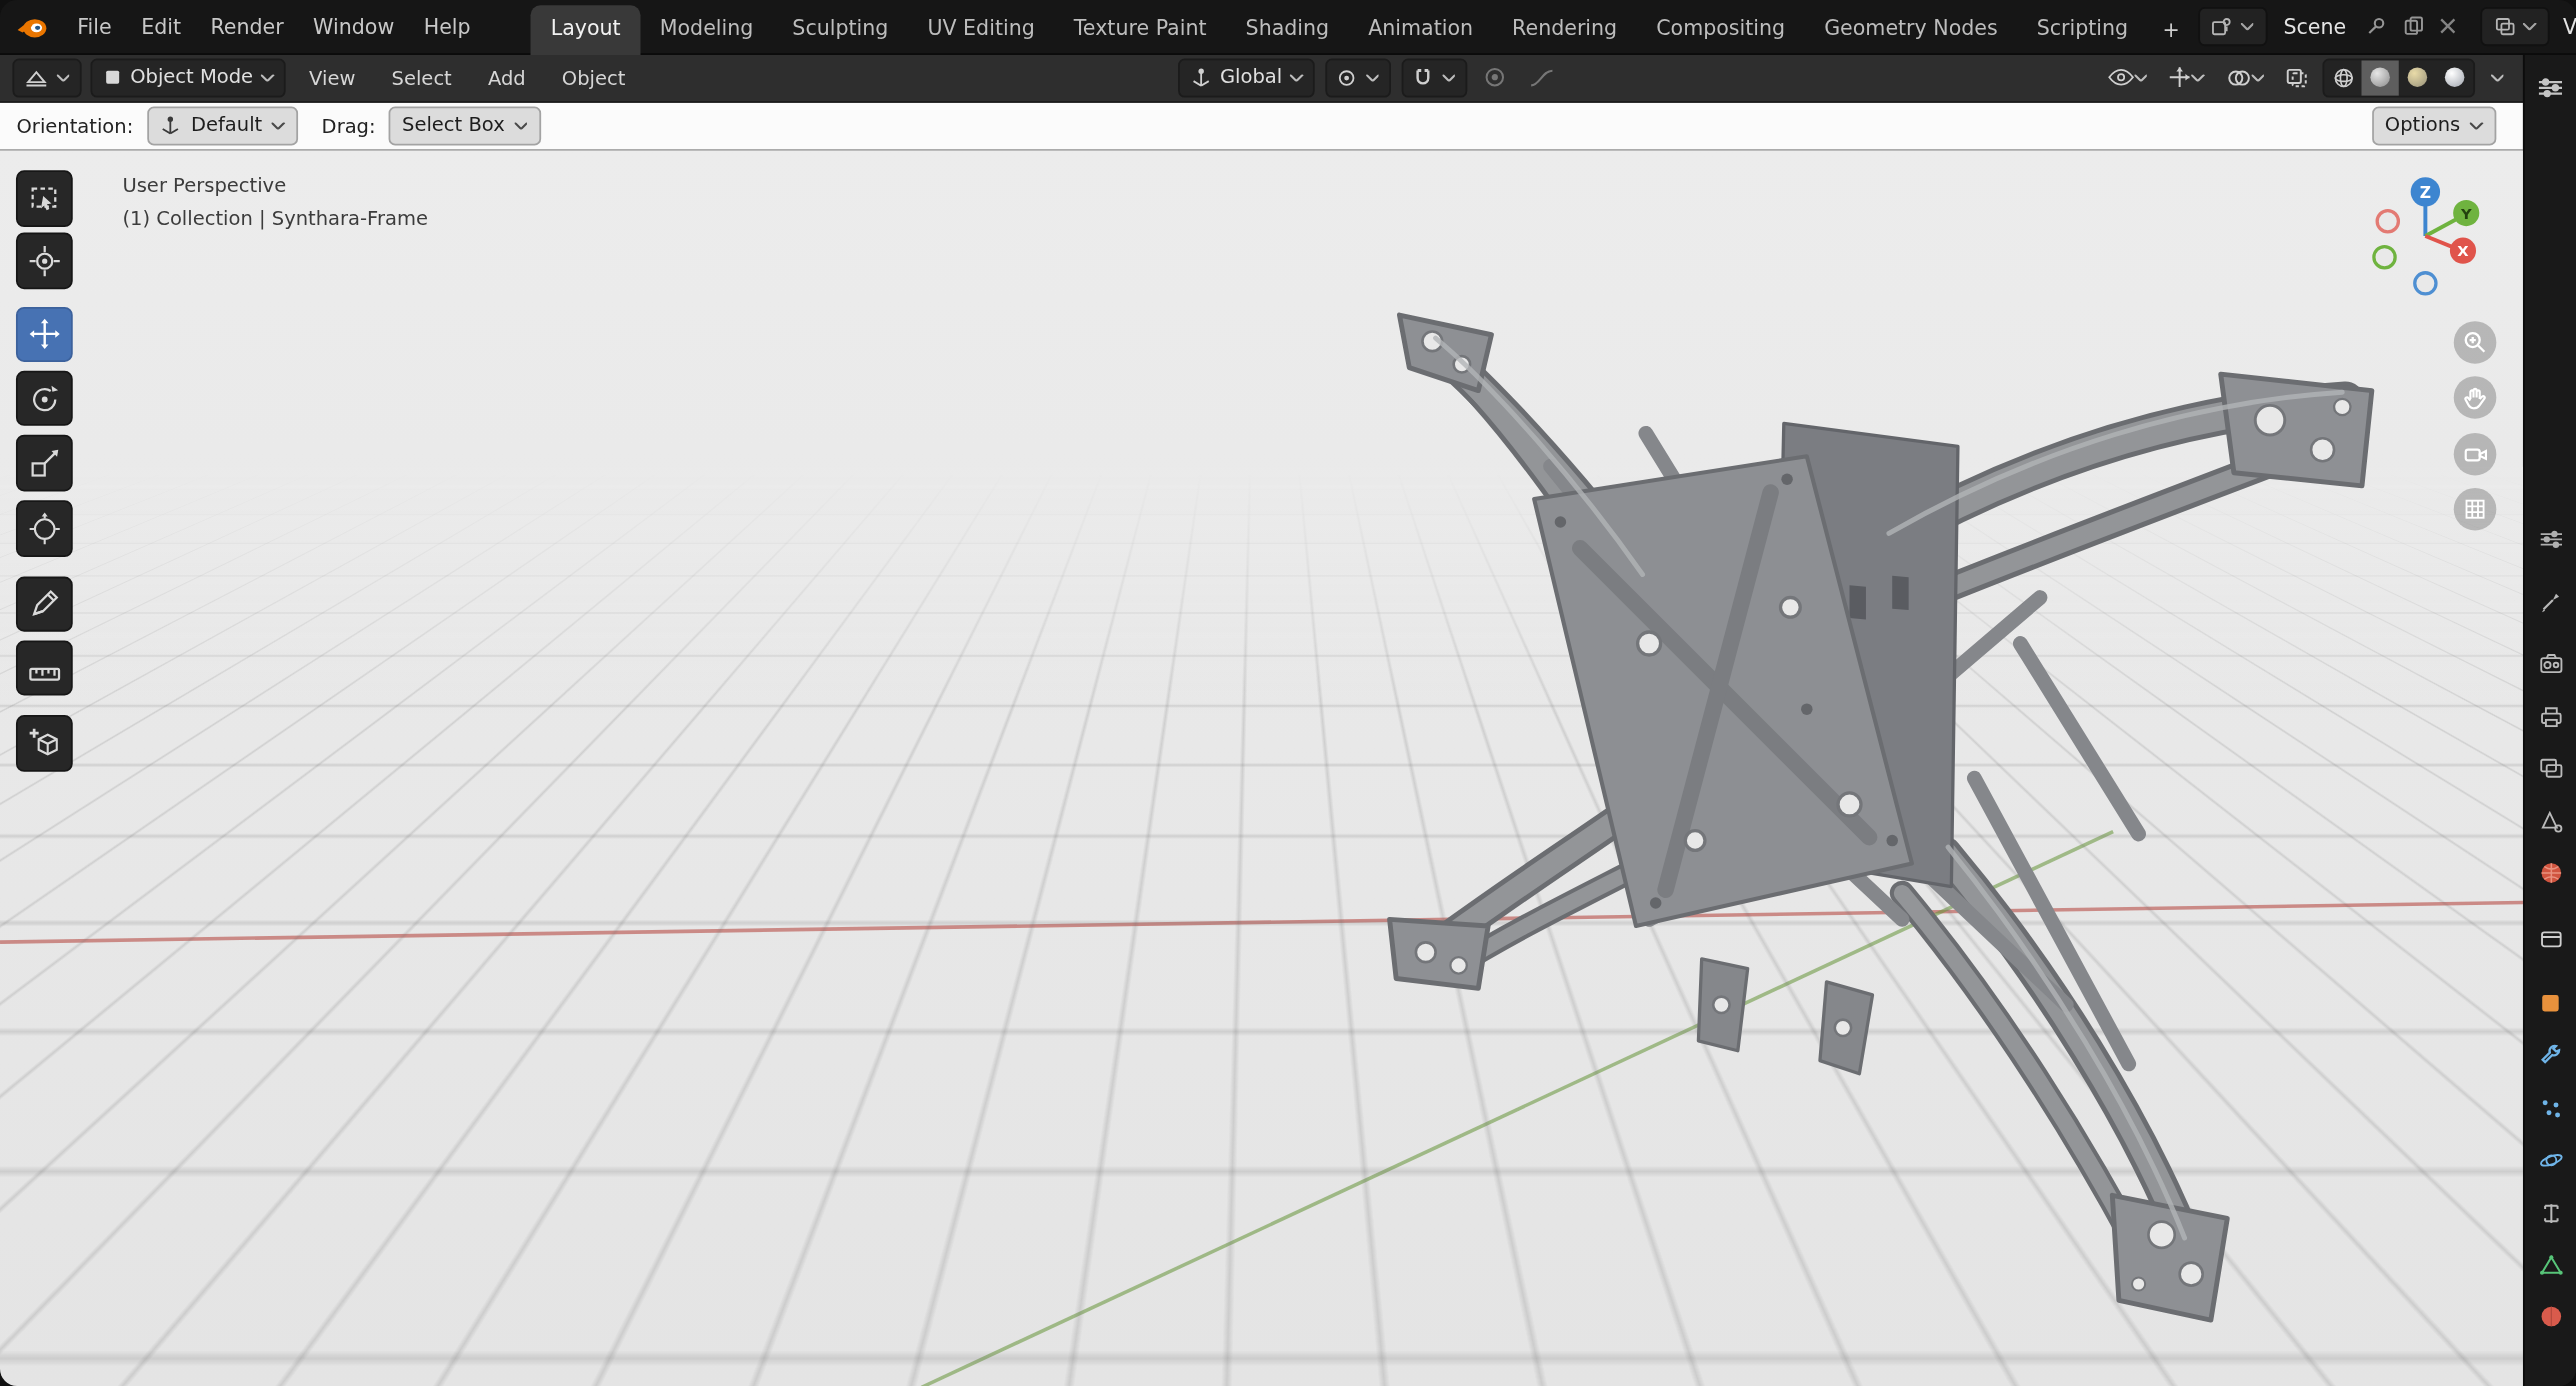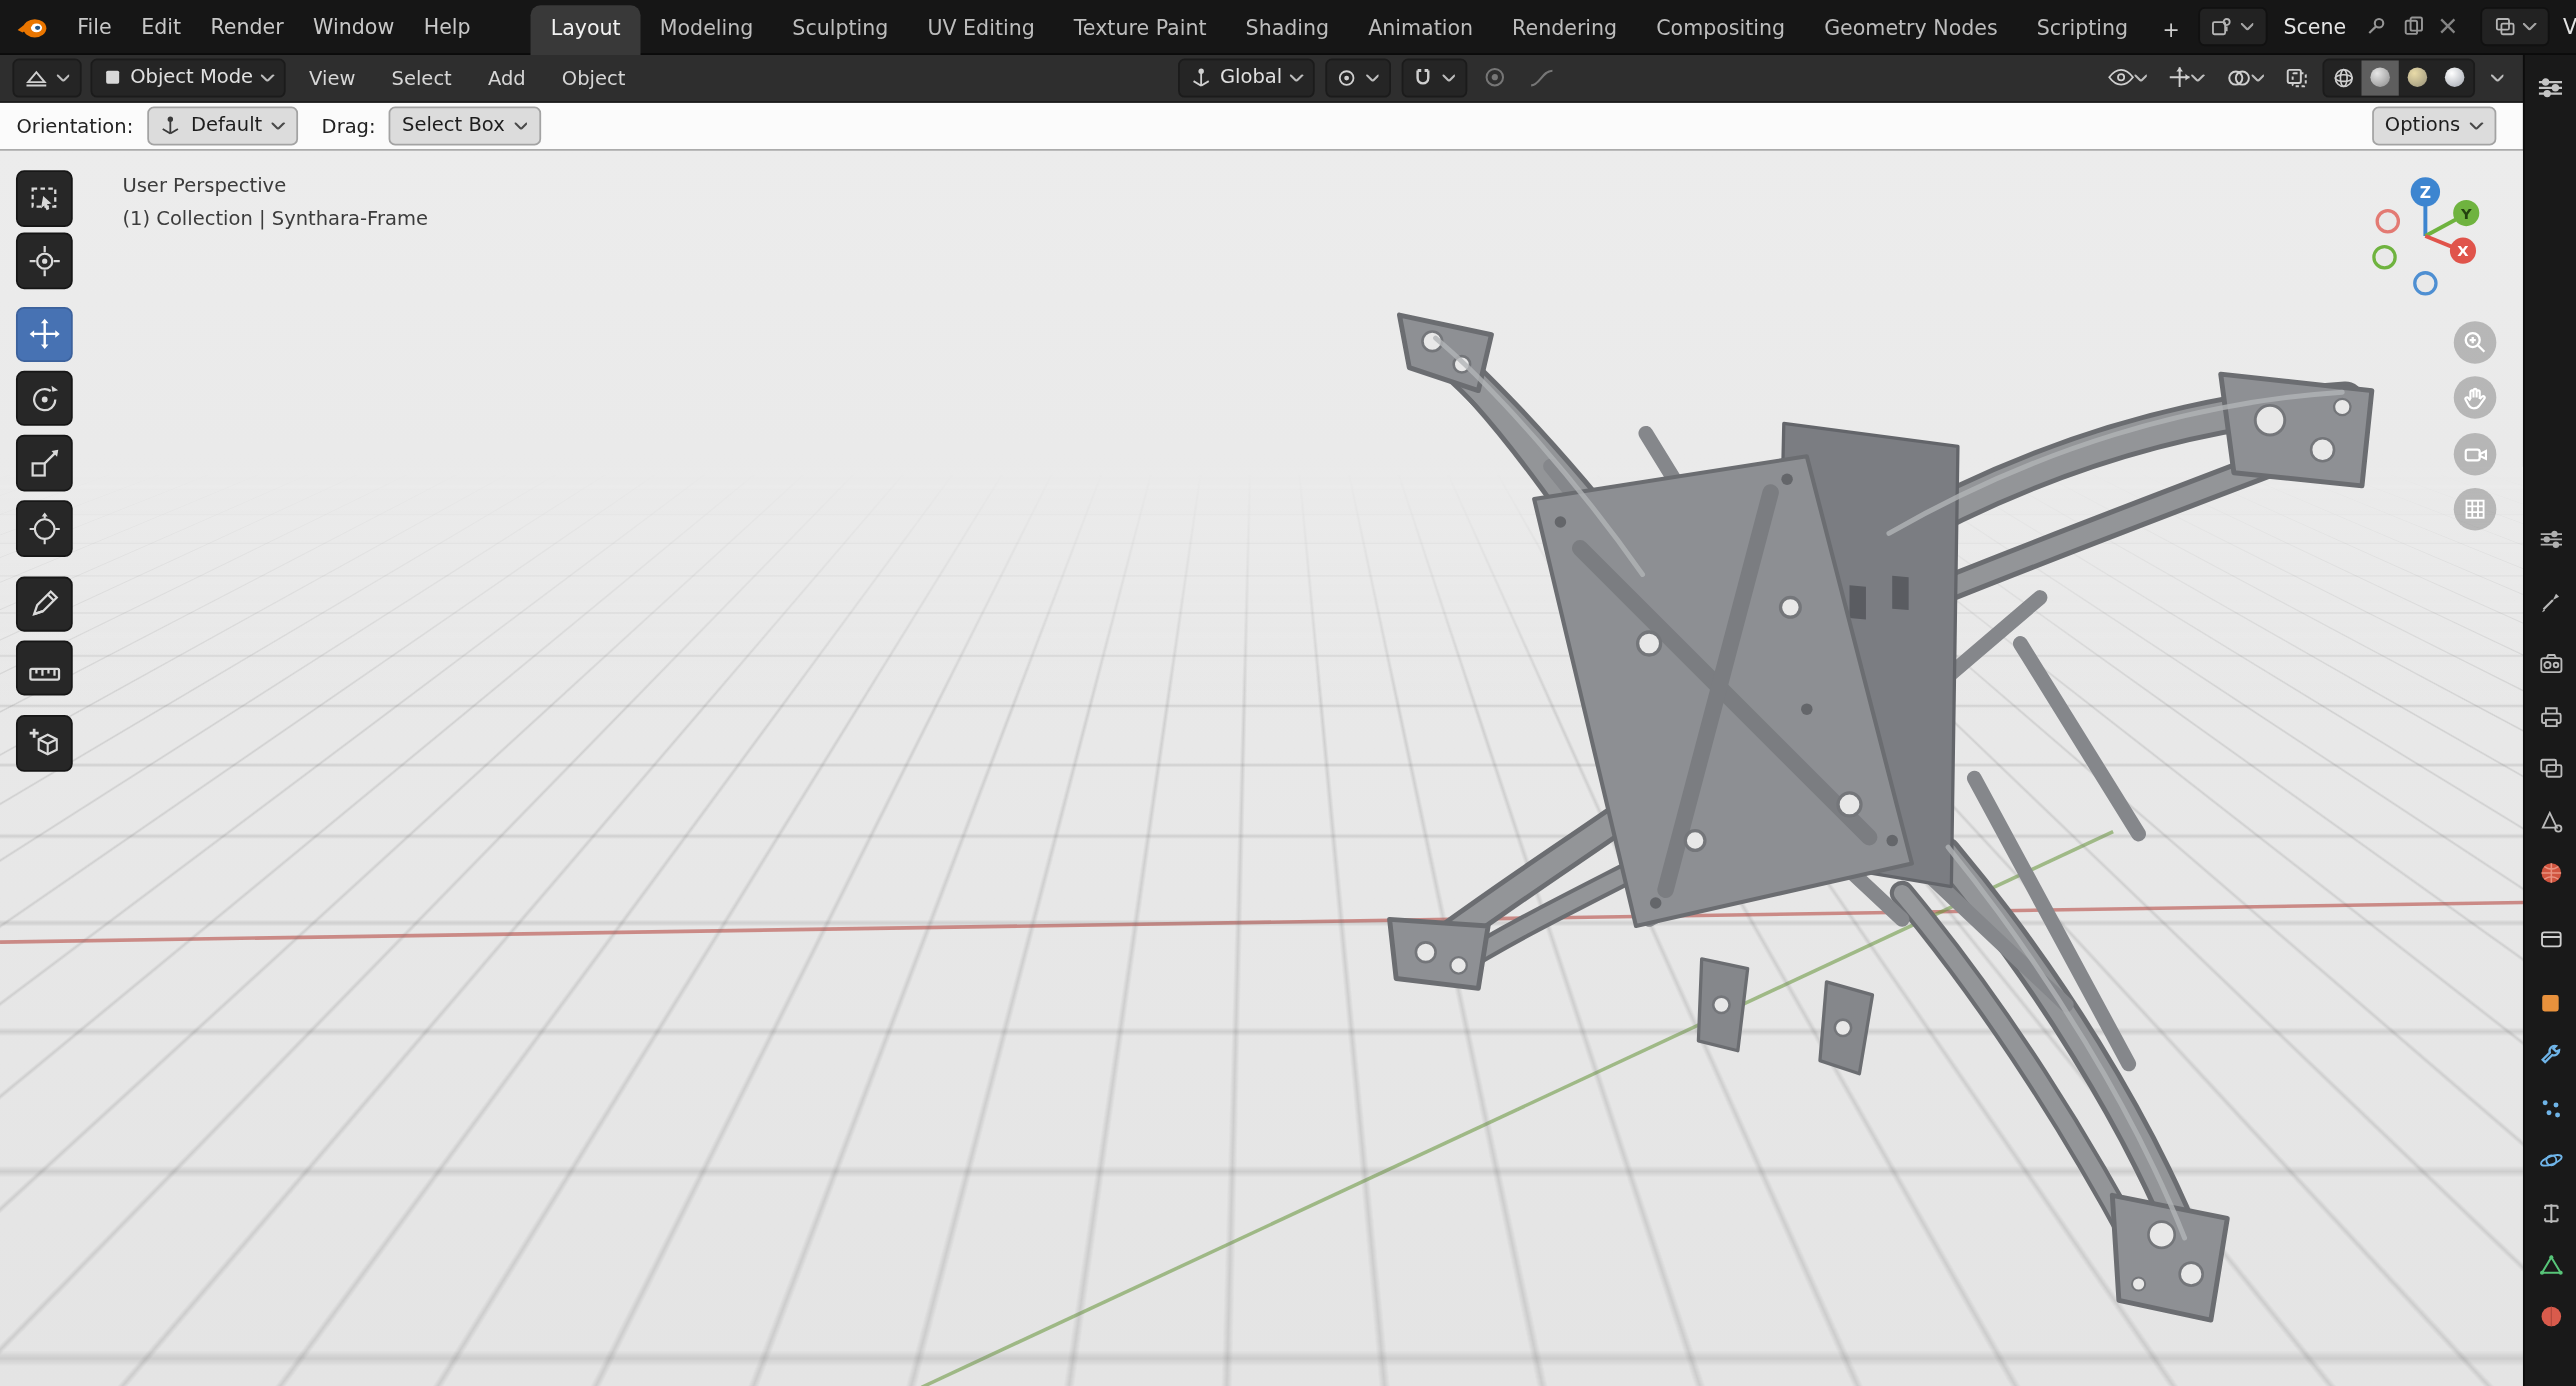--- a/index.html
+++ b/index.html
@@ -1,16 +1,16 @@
 <!DOCTYPE html>
 <html style="font-size:15px"><head>
 <meta charset="utf-8">
 <style>
   html,body{margin:0;padding:0;background:#101010;}
-  .stage{position:relative;width:2576px;height:1386px;overflow:hidden;background:#101010;}
+  .stage{position:relative;width:2576px;height:1386px;overflow:hidden;background:#101010;border-radius:17px;}
   .app{position:absolute;left:0;top:0;width:1452px;height:782px;
        transform:scale(1.77423);transform-origin:0 0;
        font-family:"DejaVu Sans","Liberation Sans",sans-serif;
        -webkit-font-smoothing:antialiased;user-select:none;}
 
   
   .topbar{height:31px;background:#161616;border-bottom:0.9px solid #0b0b0b;
           display:flex;align-items:center;padding:0 7.4px;gap:1.9px;color:#c8c8c8;font-size:11.6px;box-sizing:border-box;}
   .blender-logo{display:flex;align-items:center;margin:0 5.6px 0 1.9px;}
   .menu{padding:3.7px 8.3px;border-radius:3.7px;cursor:default;}

